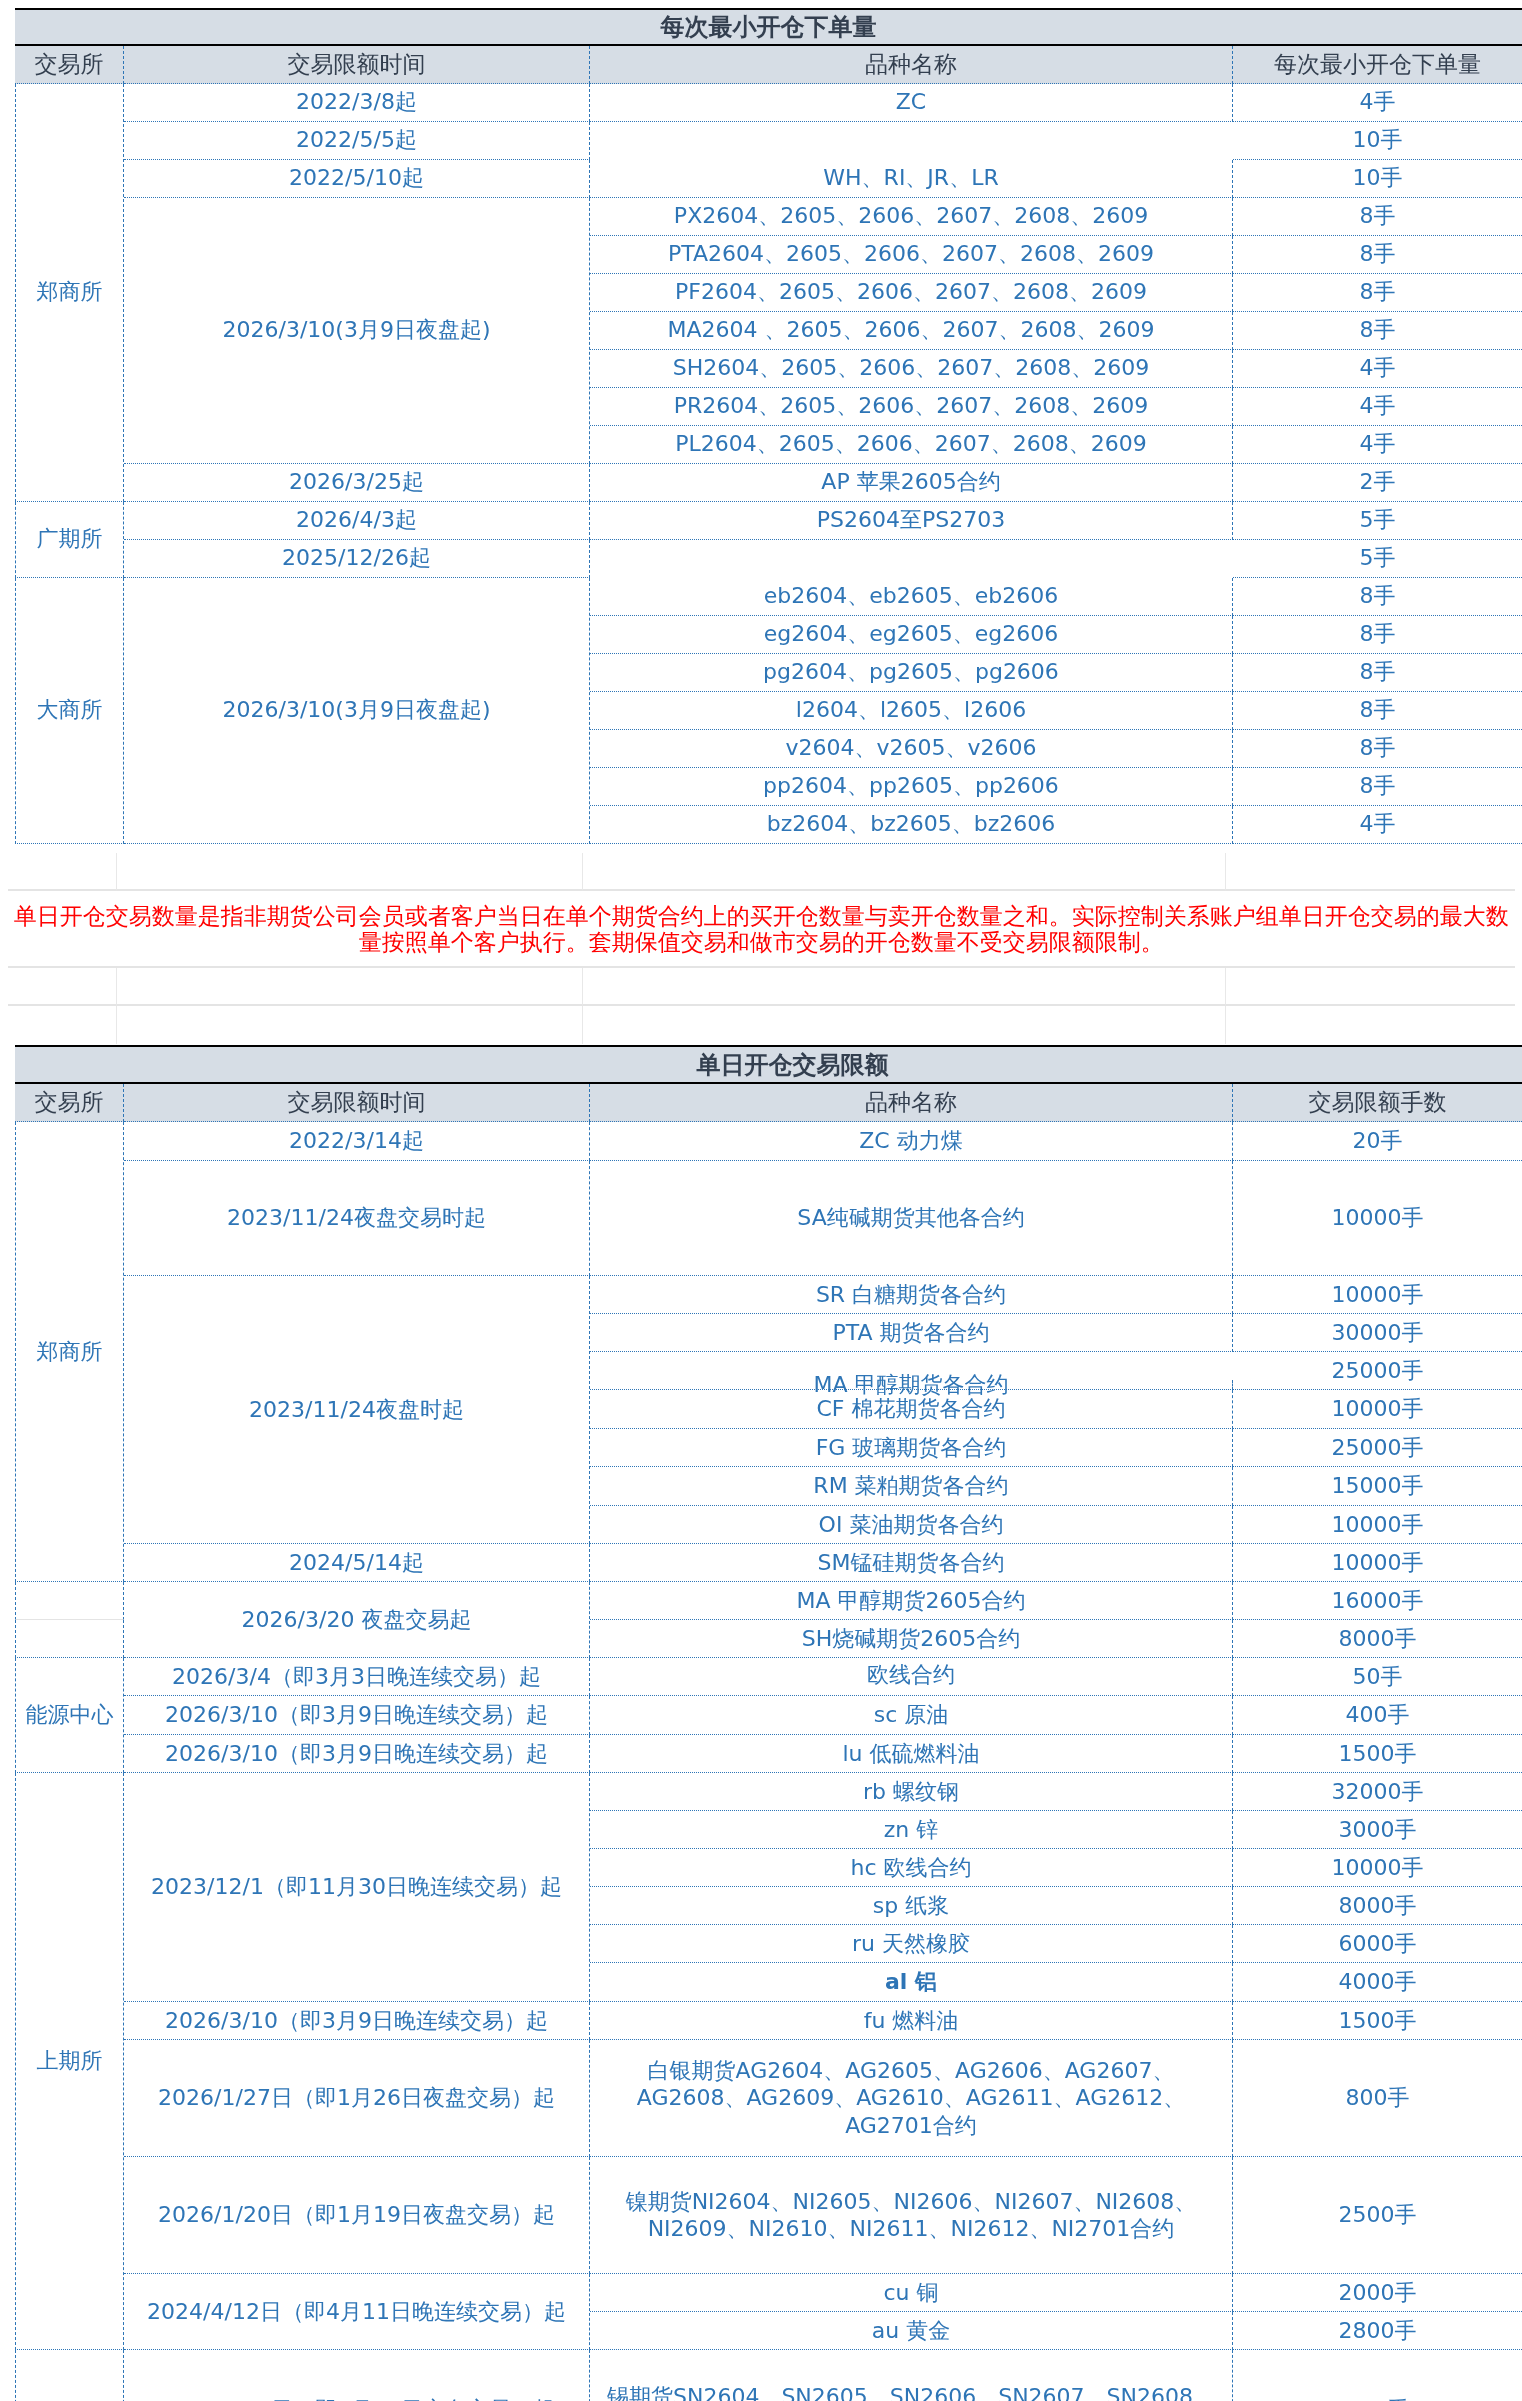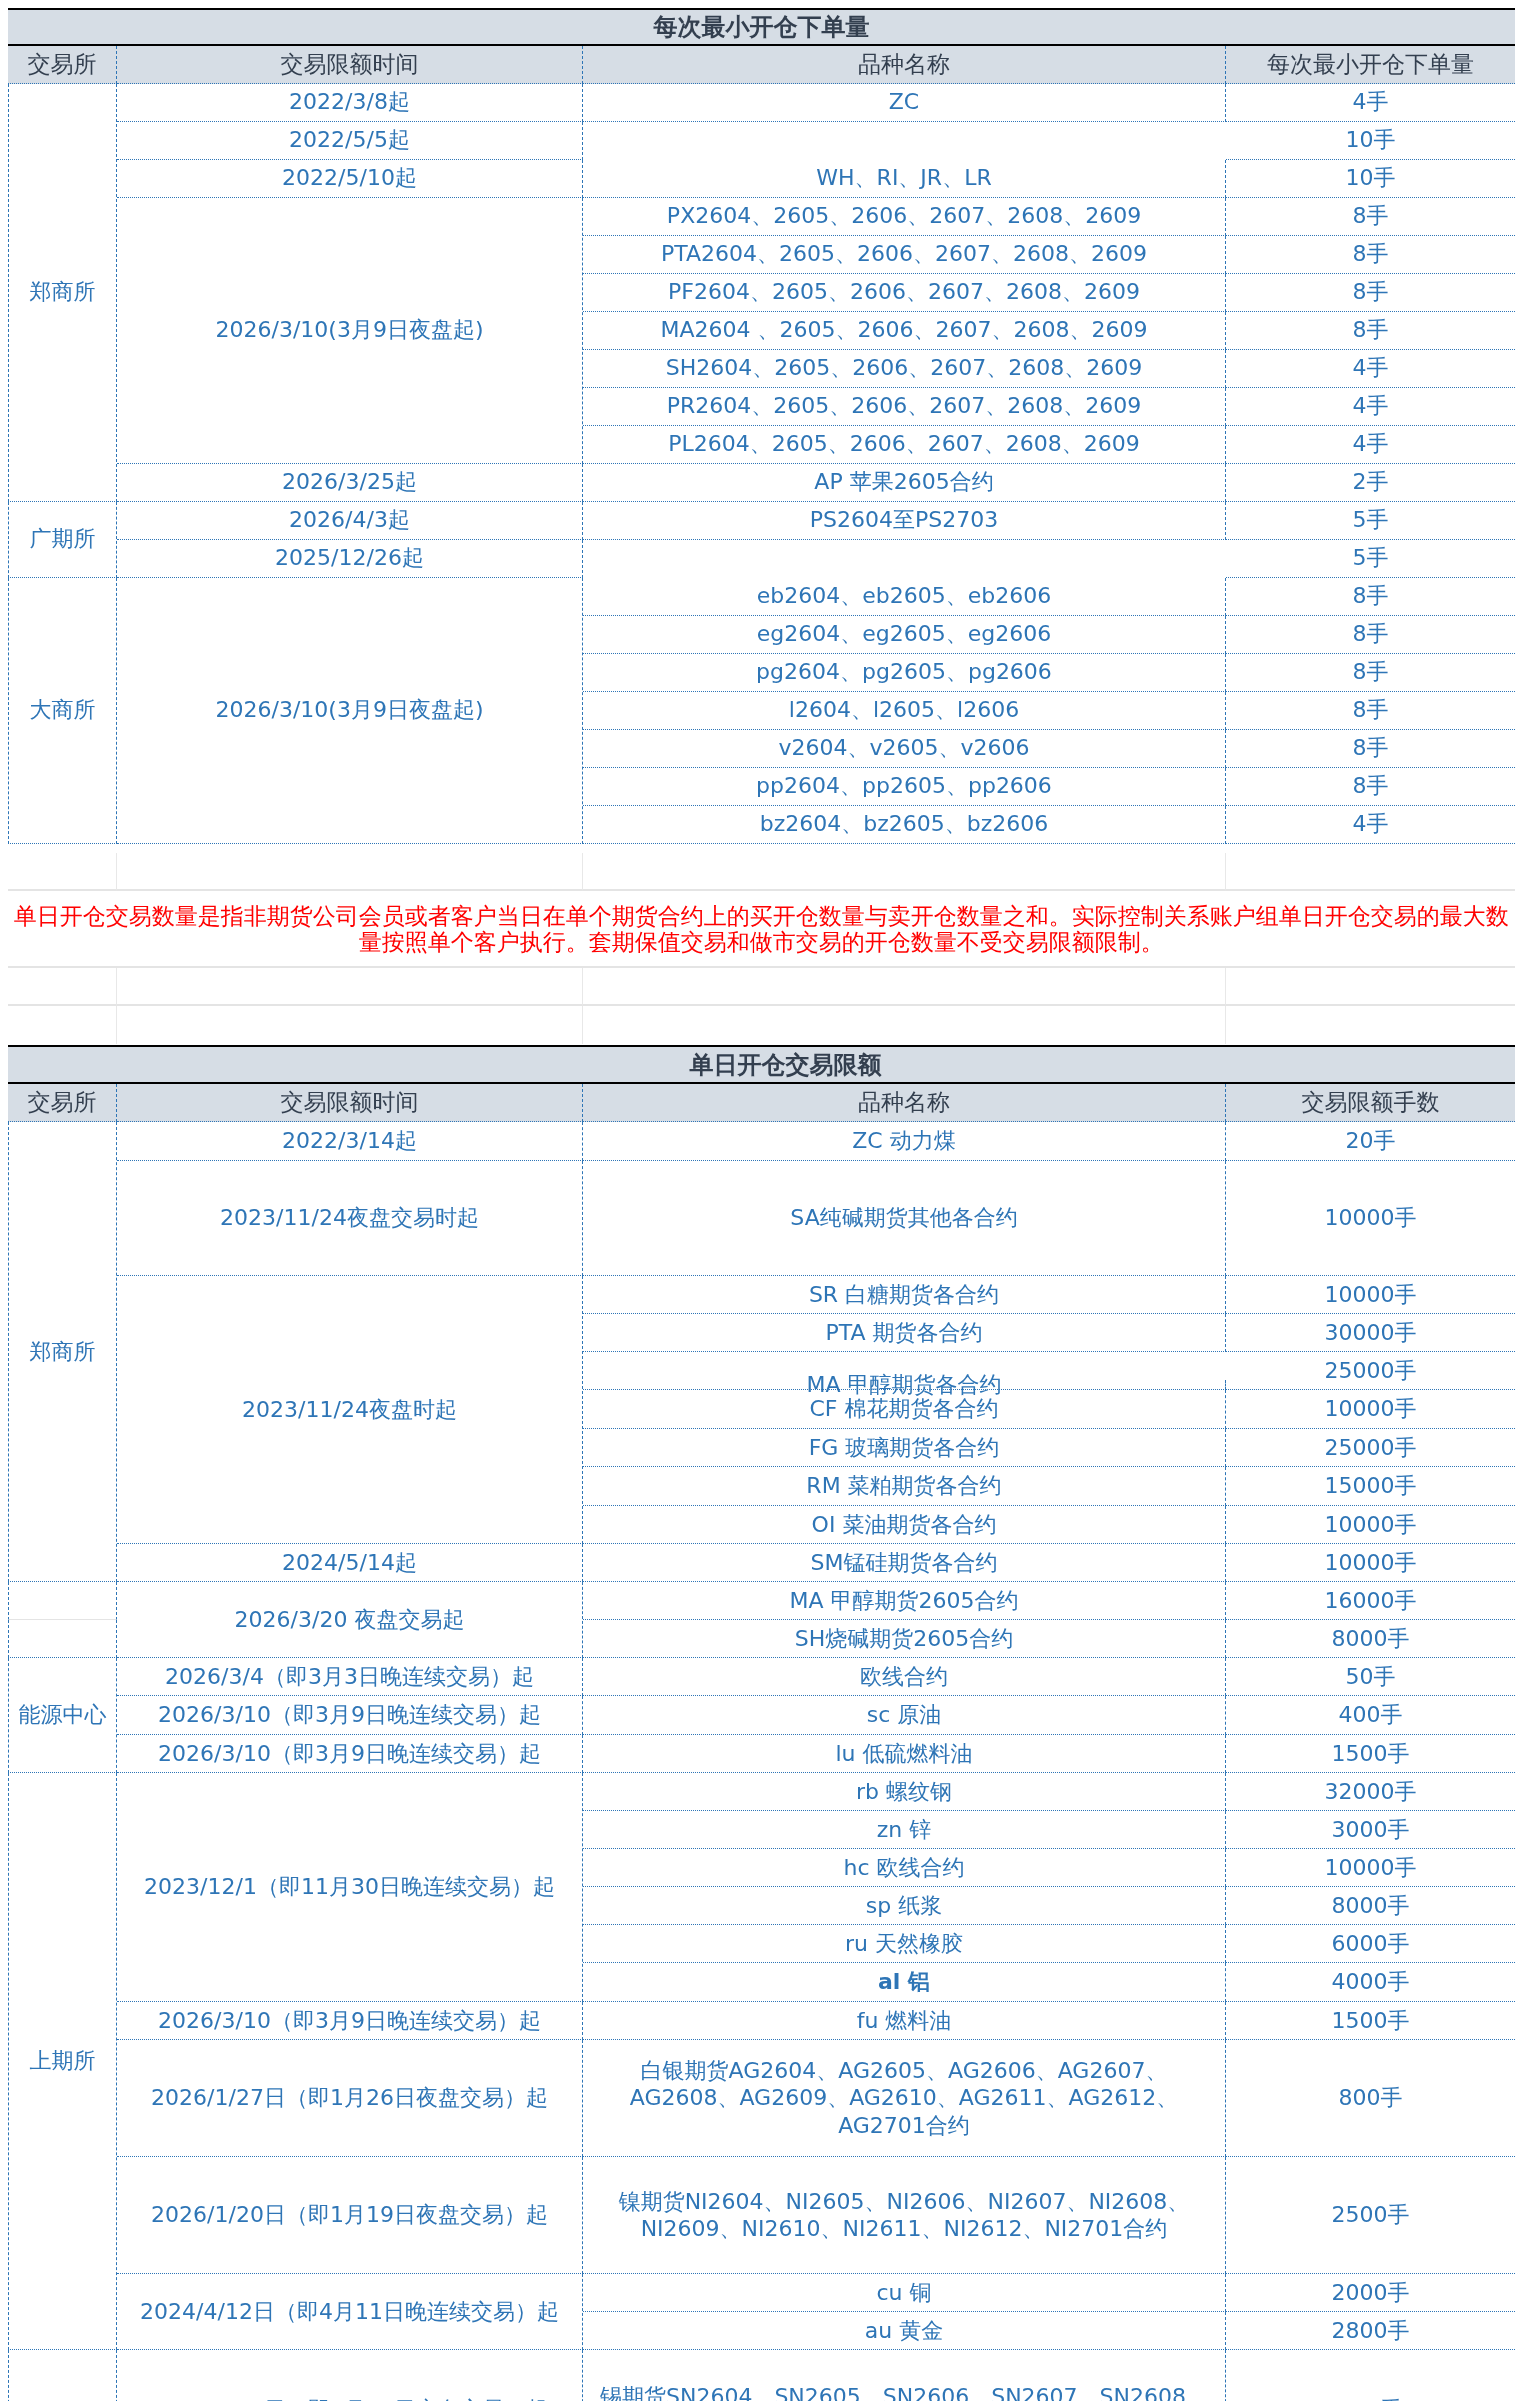--- a/index.html
+++ b/index.html
@@ -1,18 +1,18 @@
 <!DOCTYPE html>
 <html style="font-size:7.7px"><head>
 <meta charset="utf-8">
 <style>
   html, body { margin: 0; padding: 0; background: #ffffff; }
   body { width: 1523px; height: 3607px; position: relative; overflow: hidden;
          font-family: "DejaVu Sans", "Liberation Sans", sans-serif; }
-  .tbl { position: absolute; left: 8px; width: 1507px; display: grid;
+  .tbl { position: absolute; left: 15px; width: 1507px; display: grid;
          grid-template-columns: 109px 466px 643px 289px; }
   .title { grid-column: 1 / 5; background: #d6dde5; color: #333f4f; font-weight: bold;
            font-size: 24px; display: flex; align-items: center; justify-content: center;
            border-top: 2.4px solid #000; border-bottom: 2.4px solid #000; box-sizing: border-box; }
   .hd { background: #d6dde5; color: #333f4f; font-size: 23px; display: flex; align-items: center;
         justify-content: center; border-right: 1px dashed #2e75b6; border-bottom: 1.4px dotted #2e75b6;
         box-sizing: border-box; text-align: center; }
   .hd.last { border-right: none; }
   .c { color: #2e75b6; font-size: 22px; line-height: 1.25; display: flex; align-items: center;
        justify-content: center; text-align: center; box-sizing: border-box;
@@ -159,21 +159,21 @@
   <div class="c" style="grid-row:10;grid-column:3;">RM 菜粕期货各合约</div>
   <div class="c last" style="grid-row:10;grid-column:4;">15000手</div>
   <div class="c" style="grid-row:11;grid-column:3;">OI 菜油期货各合约</div>
   <div class="c last" style="grid-row:11;grid-column:4;">10000手</div>
   <div class="c" style="grid-row:12;grid-column:3;">SM锰硅期货各合约</div>
   <div class="c last" style="grid-row:12;grid-column:4;">10000手</div>
   <div class="c" style="grid-row:13;grid-column:3;">MA 甲醇期货2605合约</div>
   <div class="c last" style="grid-row:13;grid-column:4;">16000手</div>
   <div class="c" style="grid-row:14;grid-column:3;">SH烧碱期货2605合约</div>
   <div class="c last" style="grid-row:14;grid-column:4;">8000手</div>
-  <div class="c" style="grid-row:15;grid-column:3;">欧线合约</div>
+  <div class="c" style="grid-row:15;grid-column:3;font-family:Liberation Mono, monospace;">欧线合约</div>
   <div class="c last" style="grid-row:15;grid-column:4;">50手</div>
   <div class="c" style="grid-row:16;grid-column:3;">sc 原油</div>
   <div class="c last" style="grid-row:16;grid-column:4;">400手</div>
   <div class="c" style="grid-row:17;grid-column:3;">lu 低硫燃料油</div>
   <div class="c last" style="grid-row:17;grid-column:4;">1500手</div>
   <div class="c" style="grid-row:18;grid-column:3;">rb 螺纹钢</div>
   <div class="c last" style="grid-row:18;grid-column:4;">32000手</div>
   <div class="c" style="grid-row:19;grid-column:3;">zn 锌</div>
   <div class="c last" style="grid-row:19;grid-column:4;">3000手</div>
   <div class="c" style="grid-row:20;grid-column:3;">hc 欧线合约</div>

